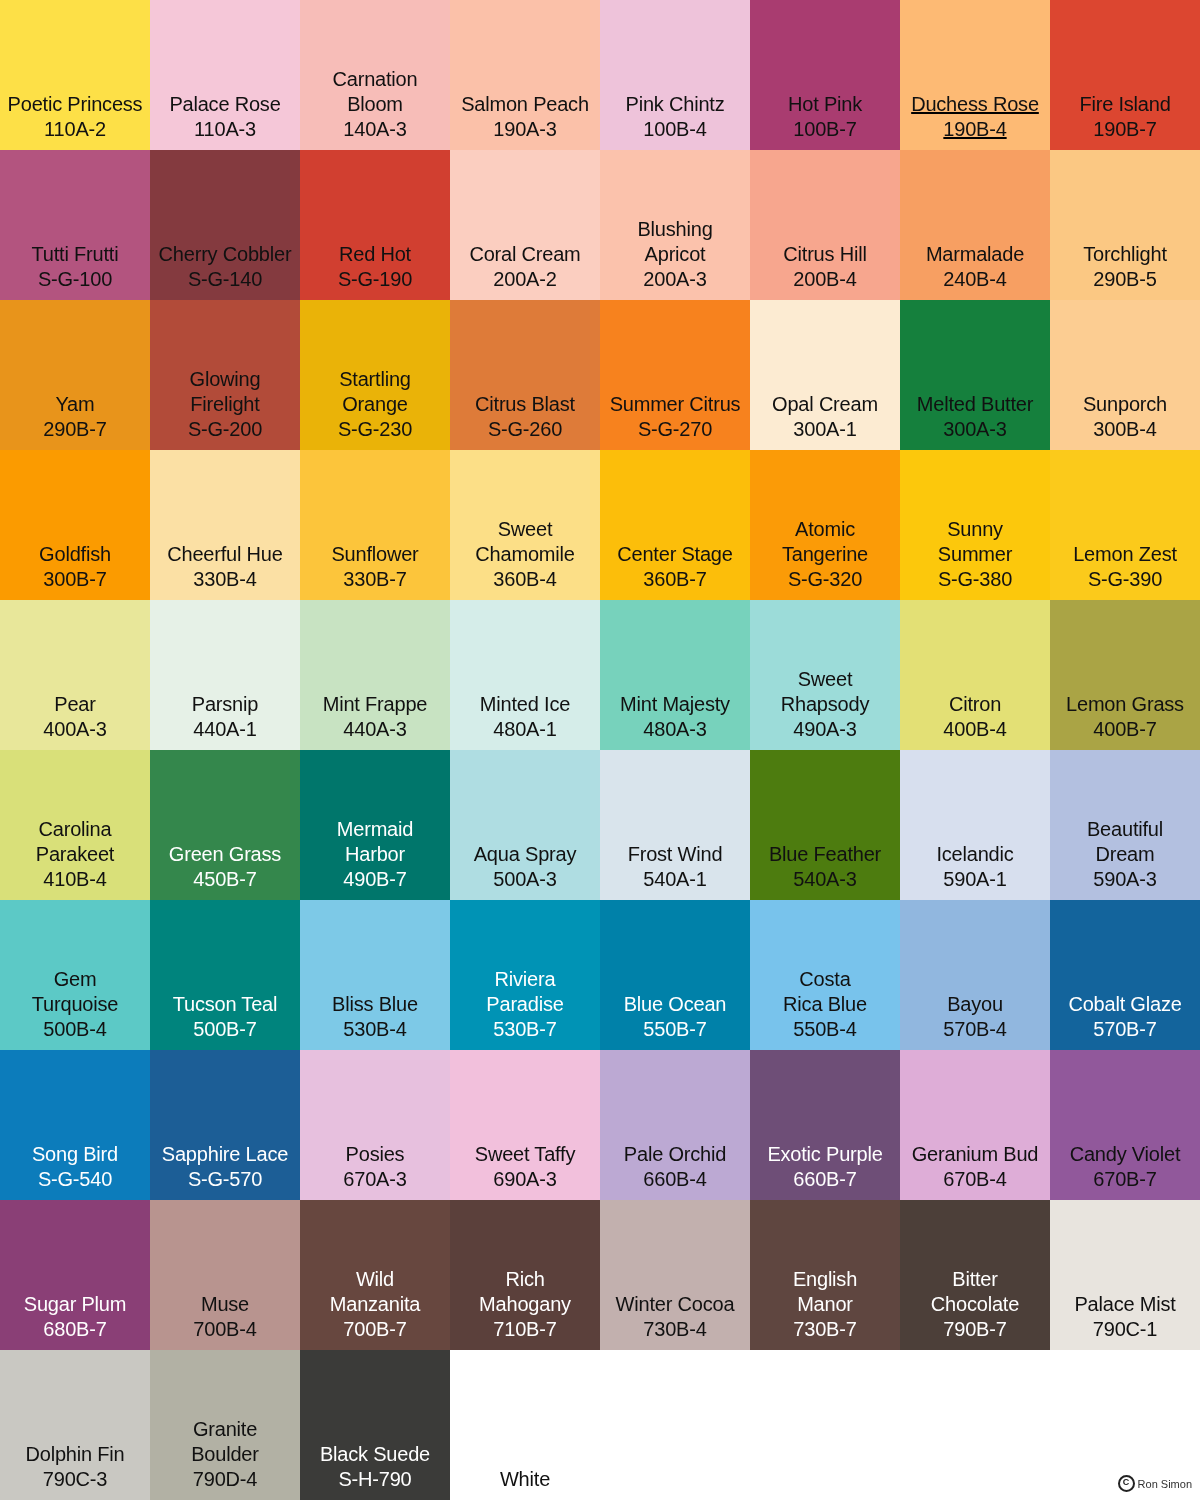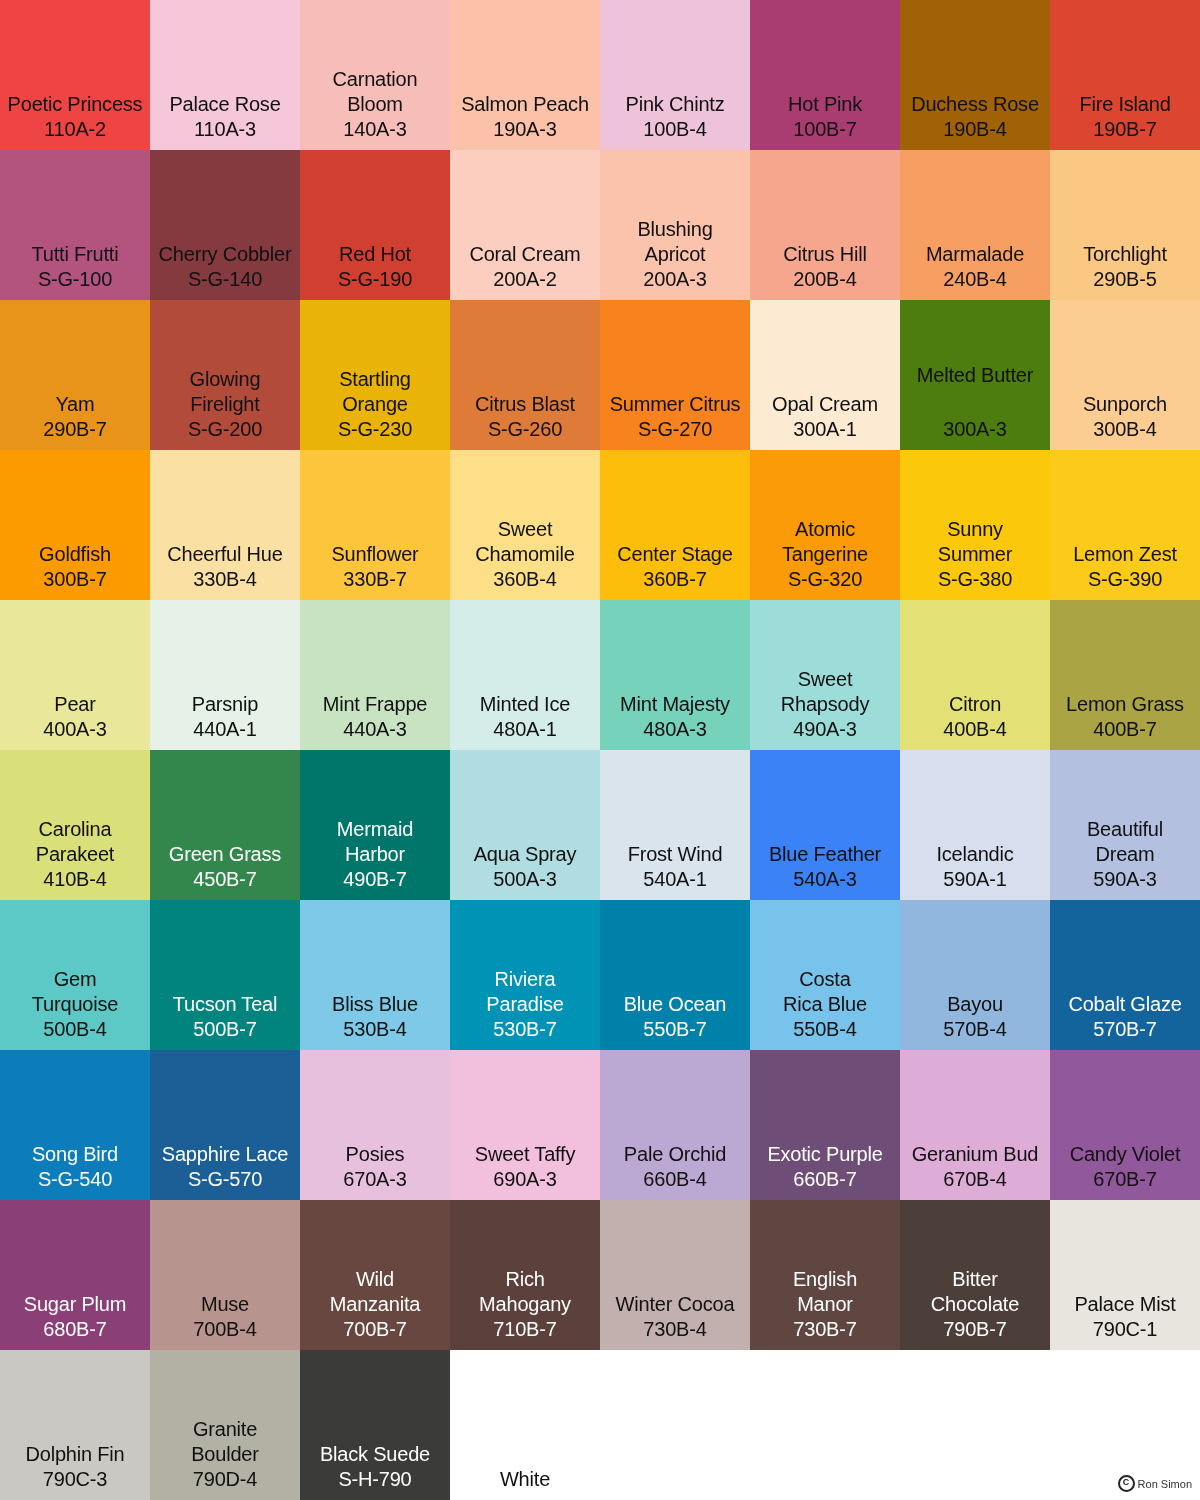--- a/index.html
+++ b/index.html
@@ -79,21 +79,21 @@
     line-height: 11px;
     text-align: center;
     font-weight: bold;
     color: #222222;
   }
 </style>
 </head>
 <body>
 
 <div id="chart">
-    <div class="swatch" style="background: #ef4444;">
+    <div class="swatch" style="background: #fde047;">
       <span class="name">Poetic Princess</span>
       <span class="code">110A-2</span>
     </div>
     <div class="swatch" style="background: rgb(245, 199, 216);">
       <span class="name">Palace Rose</span>
       <span class="code">110A-3</span>
     </div>
     <div class="swatch" style="background: rgb(247, 189, 184);">
       <span class="name">
         <span style="display: block;">Carnation</span>
@@ -106,21 +106,21 @@
       <span class="code">190A-3</span>
     </div>
     <div class="swatch" style="background: rgb(238, 195, 218);">
       <span class="name">Pink Chintz</span>
       <span class="code">100B-4</span>
     </div>
     <div class="swatch" style="background: rgb(169, 60, 112);">
       <span class="name">Hot Pink</span>
       <span class="code">100B-7</span>
     </div>
-    <div class="swatch" style="background: #a16207;">
+    <div class="swatch" style="background: #fdba74; text-decoration: underline;">
       <span class="name">Duchess Rose</span>
       <span class="code">190B-4</span>
     </div>
     <div class="swatch" style="background: rgb(220, 70, 48);">
       <span class="name">Fire Island</span>
       <span class="code">190B-7</span>
     </div>
     <div class="swatch" style="background: rgb(179, 84, 127);">
       <span class="name">Tutti Frutti</span>
       <span class="code">S-G-100</span>
@@ -179,21 +179,21 @@
       <span class="code">S-G-260</span>
     </div>
     <div class="swatch" style="background: rgb(247, 130, 30);">
       <span class="name">Summer Citrus</span>
       <span class="code">S-G-270</span>
     </div>
     <div class="swatch" style="background: rgb(252, 235, 210);">
       <span class="name">Opal Cream</span>
       <span class="code">300A-1</span>
     </div>
-    <div class="swatch" style="background: #4d7c0f; gap: 29px;">
+    <div class="swatch" style="background: #15803d;">
       <span class="name">Melted Butter</span>
       <span class="code">300A-3</span>
     </div>
     <div class="swatch" style="background: rgb(252, 205, 146);">
       <span class="name">Sunporch</span>
       <span class="code">300B-4</span>
     </div>
     <div class="swatch" style="background: rgb(251, 155, 0);">
       <span class="name">Goldfish</span>
       <span class="code">300B-7</span>
@@ -289,21 +289,21 @@
       <span class="code">490B-7</span>
     </div>
     <div class="swatch" style="background: rgb(175, 221, 226);">
       <span class="name">Aqua Spray</span>
       <span class="code">500A-3</span>
     </div>
     <div class="swatch" style="background: rgb(217, 228, 236);">
       <span class="name">Frost Wind</span>
       <span class="code">540A-1</span>
     </div>
-    <div class="swatch" style="background: #3b82f6;">
+    <div class="swatch" style="background: #4d7c0f;">
       <span class="name">Blue Feather</span>
       <span class="code">540A-3</span>
     </div>
     <div class="swatch" style="background: rgb(215, 223, 238);">
       <span class="name">Icelandic</span>
       <span class="code">590A-1</span>
     </div>
     <div class="swatch" style="background: rgb(179, 192, 224);">
       <span class="name">
         <span style="display: block;">Beautiful</span>

